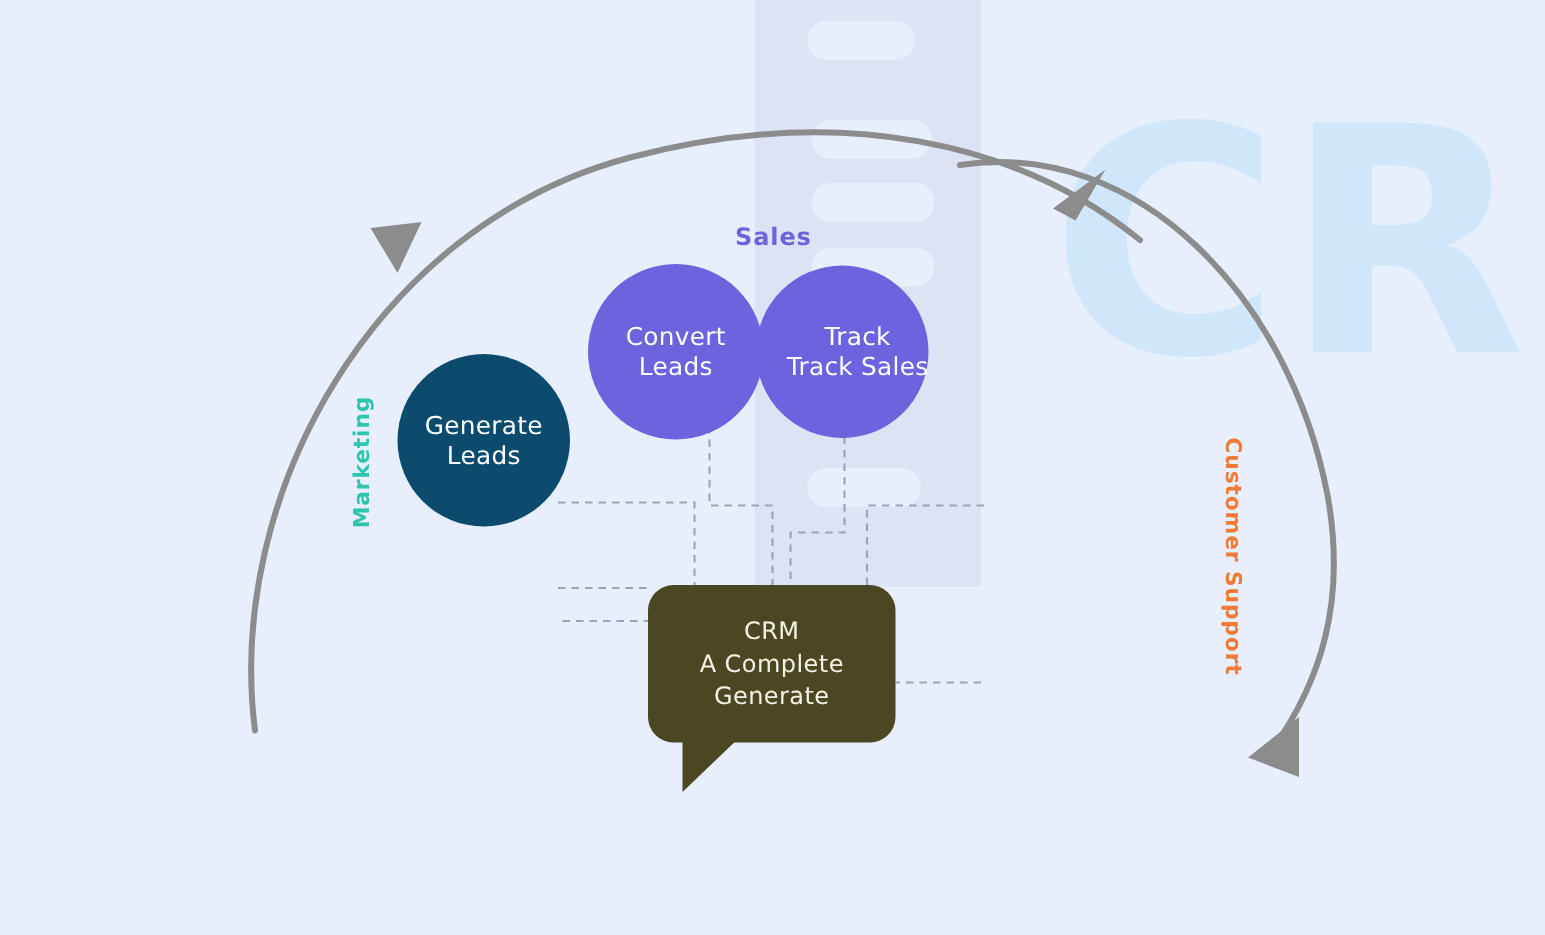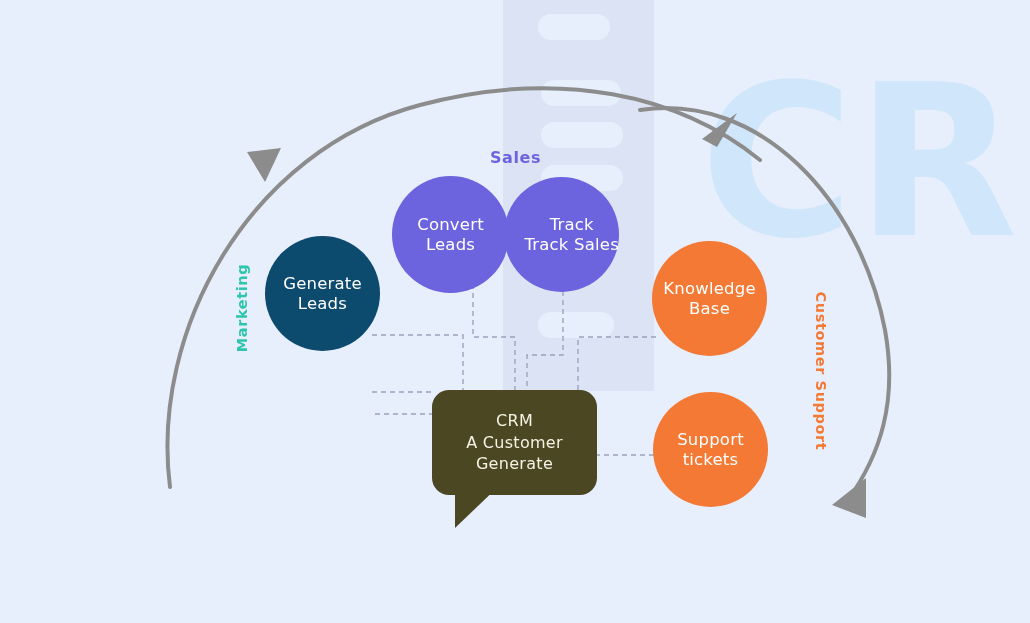--- a/index.html
+++ b/index.html
@@ -203,34 +203,24 @@
       <span>Convert</span><br><span>Leads</span>
     </div>
   </div>
 
   <div class="bubble purple" style="left:504px; top:177px; width:115px; height:115px;justify-content:flex-end;">
     <div>
       <span>Track</span><br><span>Track Sales</span>
     </div>
   </div>
 
-  <div class="bubble orange" style="left:652px; top:241px; width:115px; height:115px;">
-    <div>
-      <span>Knowledge</span><br><span>Base</span>
-    </div>
-  </div>
-
-  <div class="bubble orange" style="left:653px; top:392px; width:115px; height:115px;">
-    <div>
-      <span>Support</span><br><span>tickets</span>
-    </div>
-  </div>
+
 
   <div class="crm-tail"></div>
   <div class="crm-card">
     <div>
       <span>CRM</span><br>
-      <span>A Customer</span><br>
+      <span>A Complete</span><br>
       <span>Generate</span>
     </div>
   </div>
 
 </div>
 
 </body></html>

